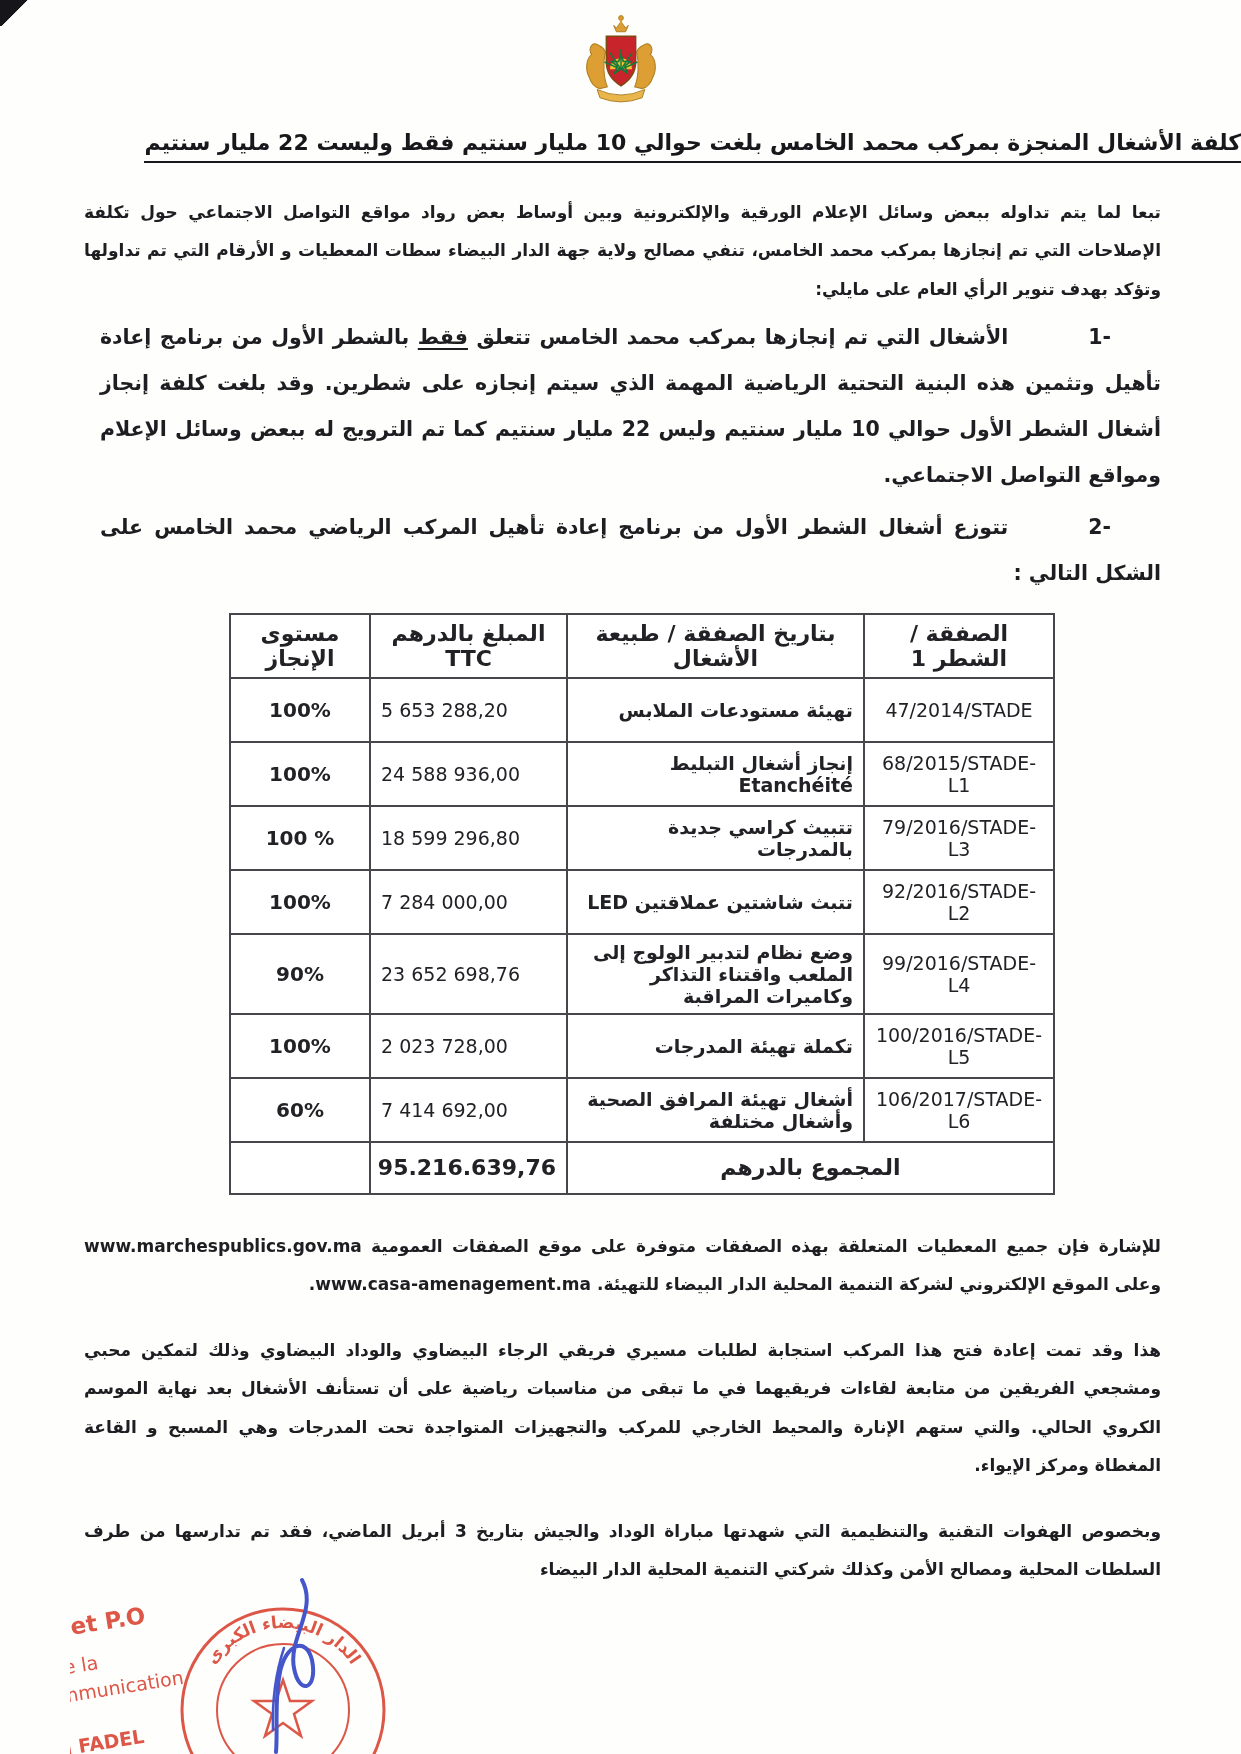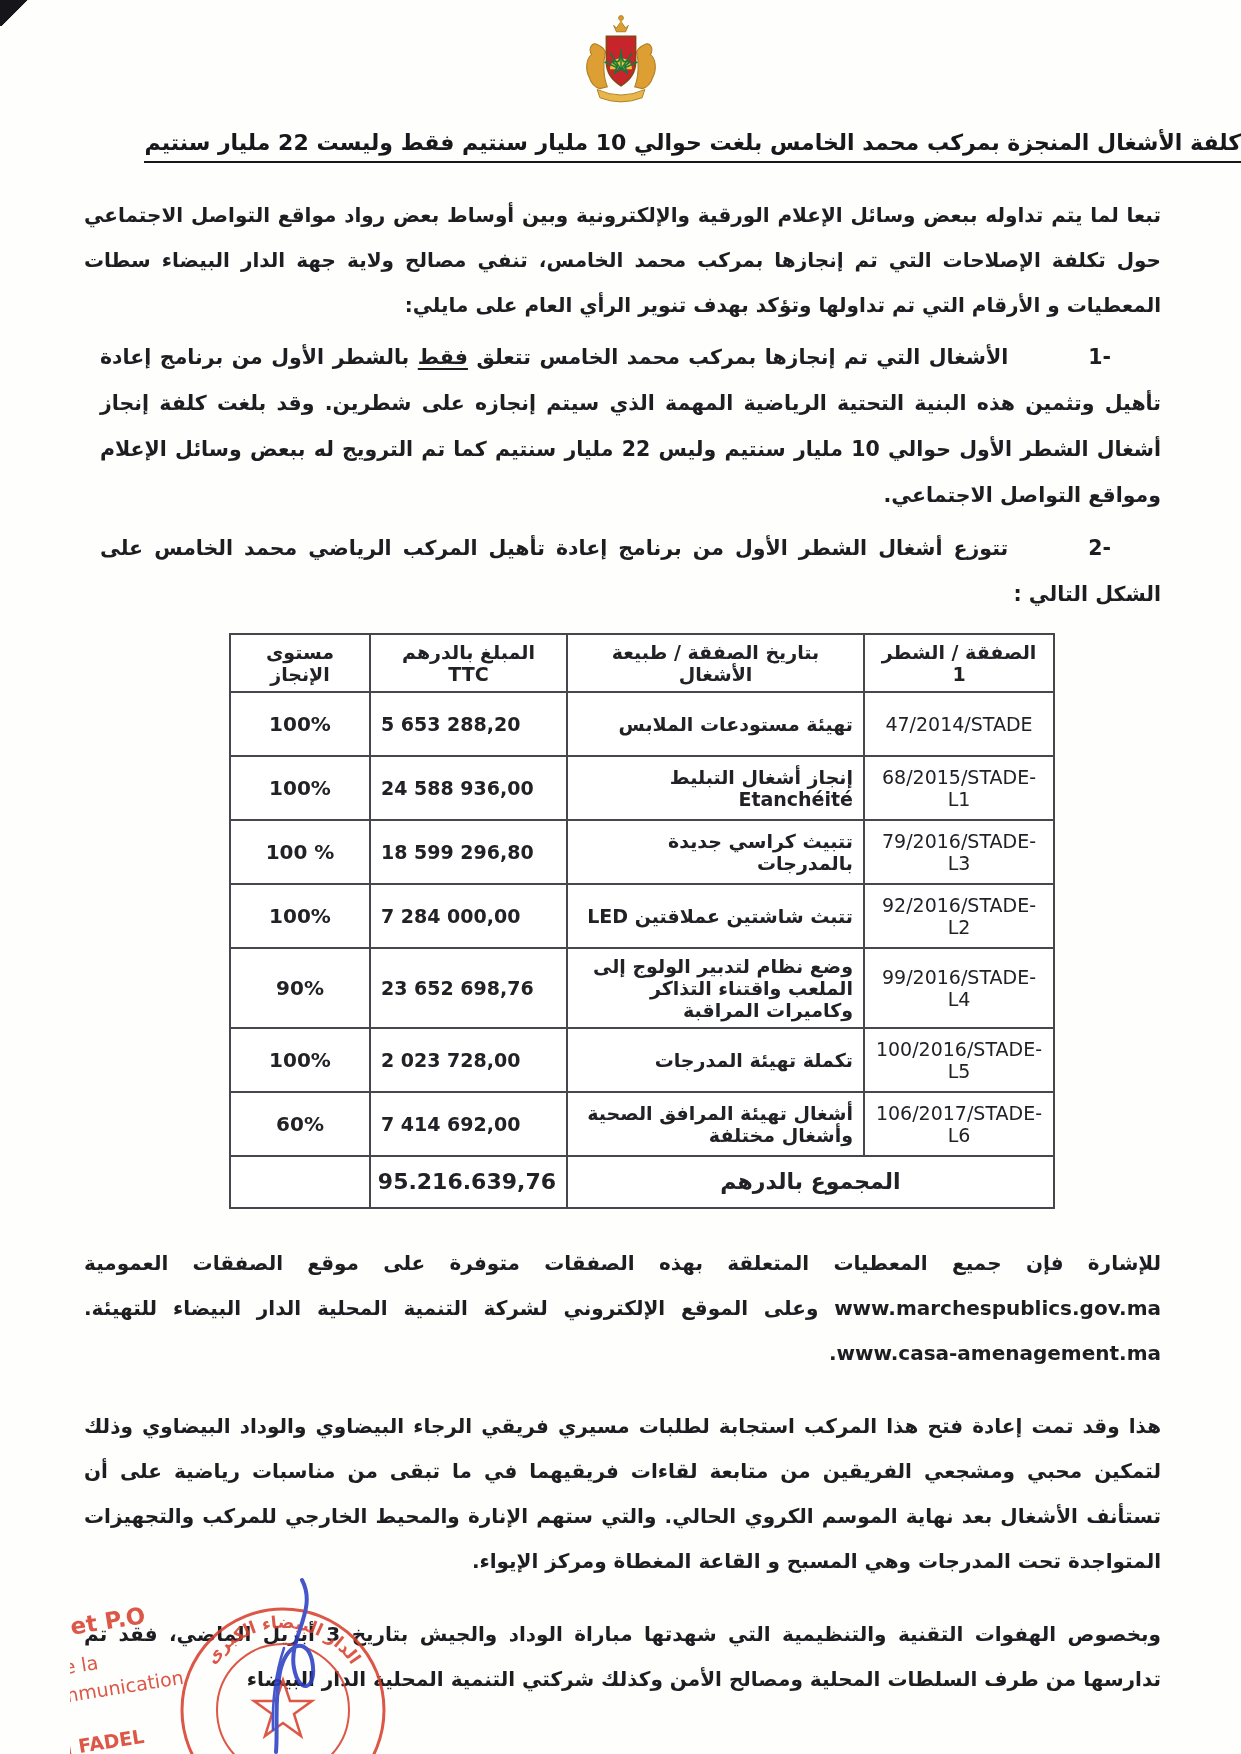--- a/index.html
+++ b/index.html
@@ -19,21 +19,21 @@
     border-bottom:3px solid #141418; padding-bottom:5px; letter-spacing:0;
   }
   .emblem{ text-align:center; margin-top:10px; height:104px; }
   .subtitle-wrap{ text-align:right; margin-top:16px; }
   .doc-subtitle{
     display:inline-block; font-size:22px; font-weight:bold; color:#17171c;
     border-bottom:2.5px solid #17171c; padding-bottom:6px;
   }
   .body-block{ padding:0 80px 0 84px; }
   .para{
-    font-size:20px; font-weight:bold; color:#1d1d22;
+    font-size:17px; font-weight:bold; color:#1d1d22;
     line-height:2.25; text-align:justify; margin-top:28px;
   }
   .para.first{ margin-top:30px; }
   .list-item{
     font-size:20.5px; font-weight:bold; color:#1d1d22;
     line-height:2.25; text-align:justify; margin-top:6px; text-indent:50px;margin-left:16px;
   }
   .marker{ display:inline-block; direction:ltr; unicode-bidi:isolate; margin-left:30px; }
   .u{ text-decoration:underline; text-underline-offset:4px; }
   .ltr{ direction:ltr; unicode-bidi:isolate; }
@@ -42,25 +42,25 @@
   table.works{
     border-collapse:collapse; table-layout:fixed; width:824px;
     margin:16px 106px 0 0; direction:rtl;
     font-size:19px; color:#212126; background:#fff;
   }
   table.works col.c-contract{ width:190px; }
   table.works col.c-subject{ width:297px; }
   table.works col.c-amount{ width:197px; }
   table.works col.c-progress{ width:140px; }
   table.works th, table.works td{ border:2px solid #46464c; padding:6px 10px; vertical-align:middle; }
-  table.works th{ font-weight:bold; text-align:center; height:58px; font-size:19px; }
+  table.works th{ font-weight:bold; text-align:center; height:58px; font-size:22px; }
   td.contract{ text-align:center; font-weight:normal; height:64px; }
   td.contract span{ direction:ltr; unicode-bidi:isolate; }
   td.subject{ text-align:right; font-weight:bold; }
-  td.amount{ text-align:left; font-weight:bold; padding-left:26px; }
+  td.amount{ text-align:left; font-weight:normal; padding-left:26px; }
   td.amount span{ direction:ltr; unicode-bidi:isolate; }
   td.progress{ text-align:center; font-weight:bold; font-size:20px; }
   td.progress span{ direction:ltr; unicode-bidi:isolate; }
   tr.total-row td{ height:52px; }
   td.total-label{ text-align:center; font-weight:bold; font-size:22px; }
   td.total-value{ text-align:center; font-weight:bold; font-size:22px; }
   td.noborder{ border:none; background:transparent; }
 
   .stamp{
     position:absolute; left:70px; top:1552px; width:400px; height:202px;

